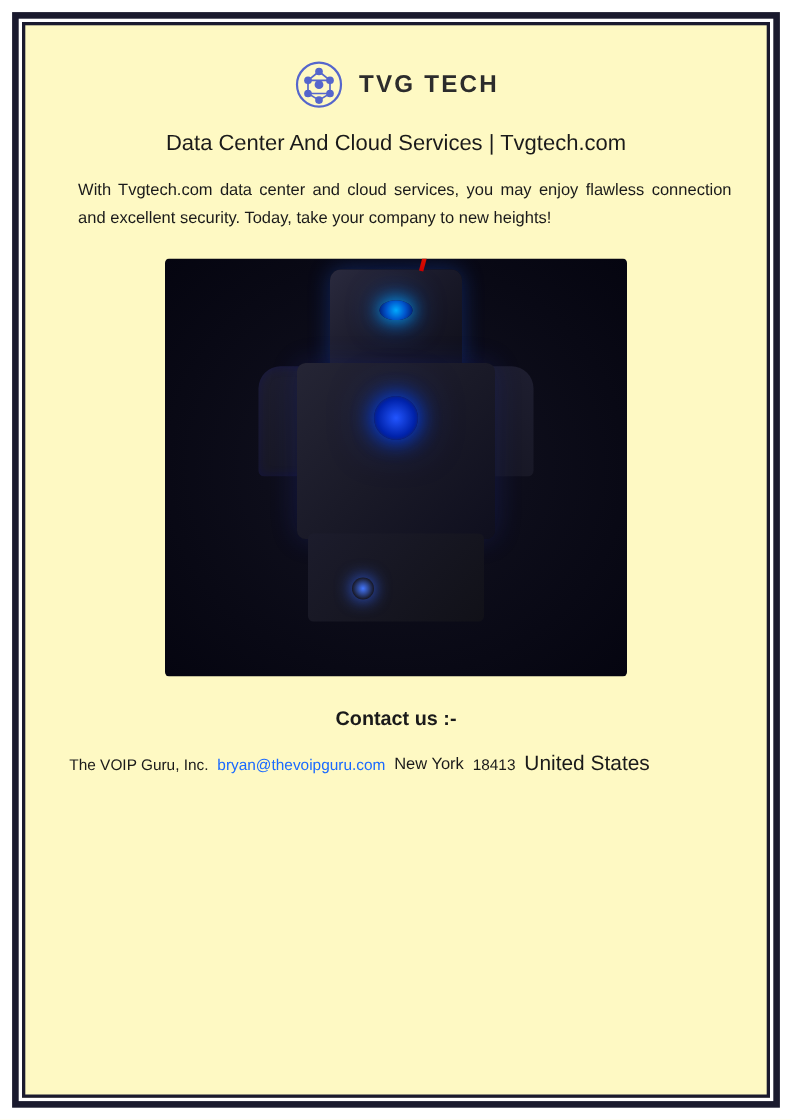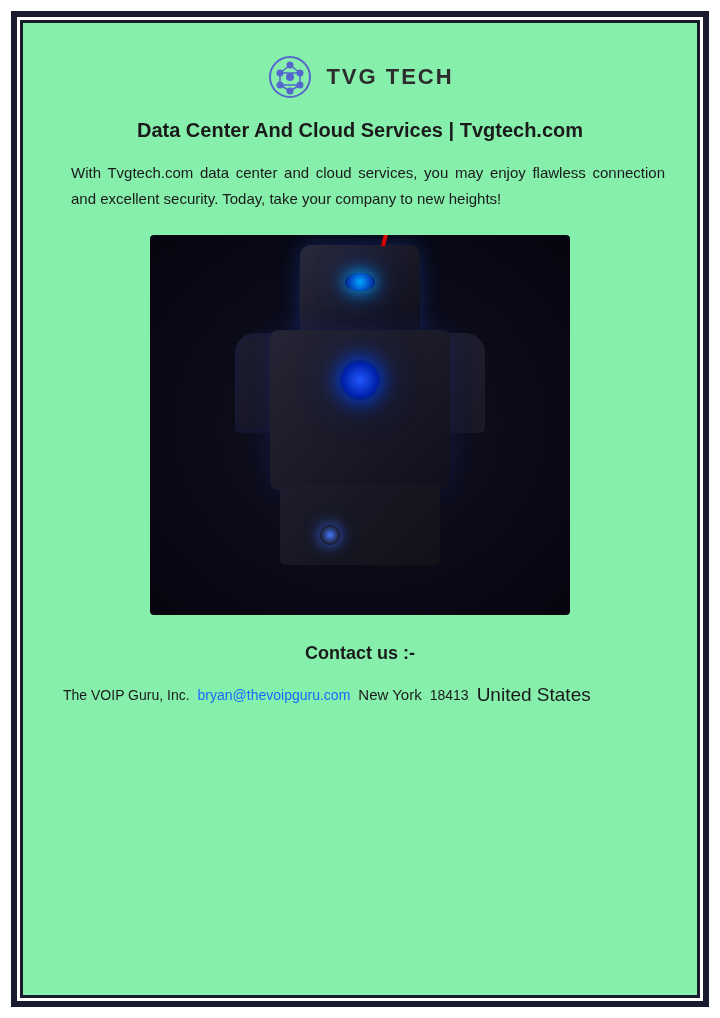--- a/index.html
+++ b/index.html
@@ -19,21 +19,21 @@
       padding: 20px;
     }
 
     .page-wrapper {
       width: 680px;
       min-height: 978px;
       border: 3px solid #1a1a2e;
       outline: 6px solid #1a1a2e;
       outline-offset: 3px;
       padding: 30px 40px 40px 40px;
-      background: #86efac;
+      background: #fef9c3;
       display: flex;
       flex-direction: column;
       align-items: center;
     }
 
     .header {
       display: flex;
       align-items: center;
       justify-content: center;
       gap: 12px;
@@ -48,21 +48,21 @@
     .company-name {
       font-family: Arial, Helvetica, sans-serif;
       font-size: 22px;
       font-weight: bold;
       color: #2c2c2c;
       letter-spacing: 2px;
     }
 
     .page-title {
       font-size: 20px;
-      font-weight: bold;
+      font-weight: normal;
       color: #1a1a1a;
       margin-bottom: 18px;
       font-family: Arial, Helvetica, sans-serif;
     }
 
     .description {
       font-size: 15px;
       color: #1a1a1a;
       text-align: justify;
       line-height: 1.7;

